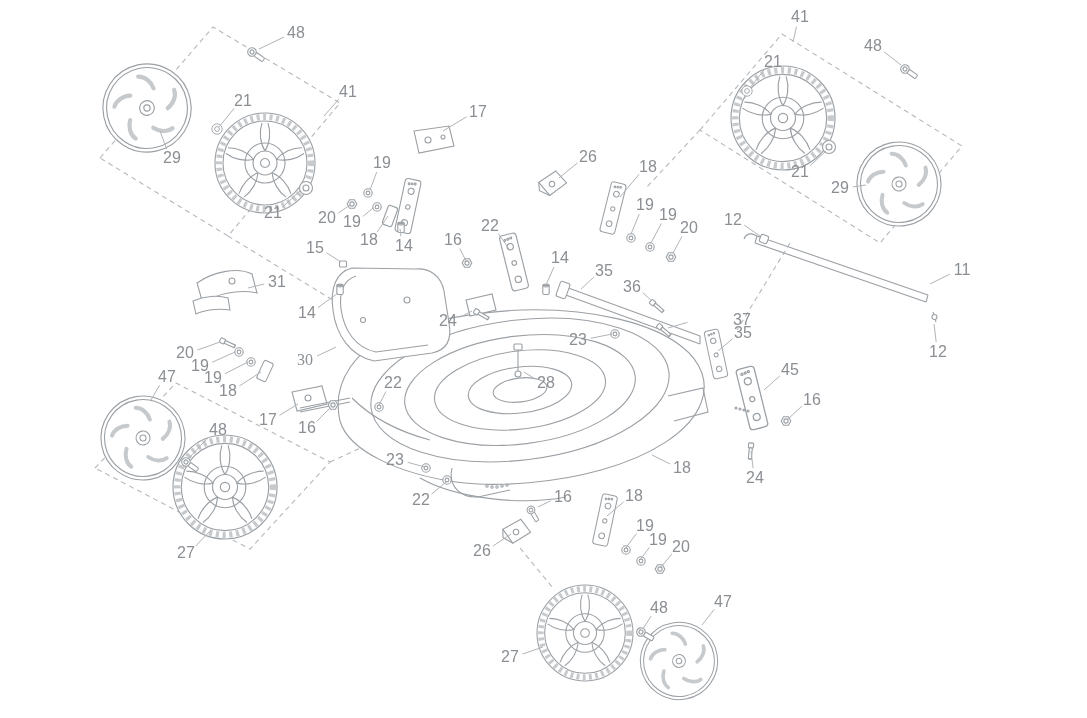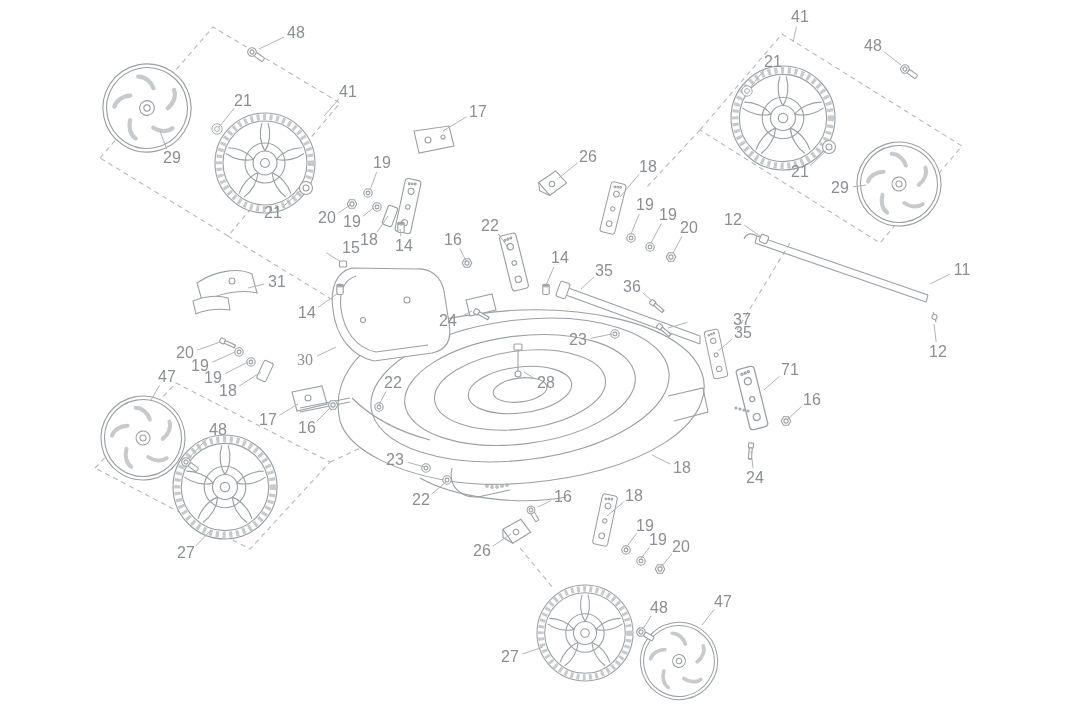--- a/index.html
+++ b/index.html
@@ -339,21 +339,21 @@
       <span class="callout" style="left: 243px; top: 101px;">21</span>
       <span class="callout" style="left: 348px; top: 92px;">41</span>
       <span class="callout" style="left: 172px; top: 158px;">29</span>
       <span class="callout" style="left: 273px; top: 213px;">21</span>
       <span class="callout" style="left: 478px; top: 112px;">17</span>
       <span class="callout" style="left: 382px; top: 163px;">19</span>
       <span class="callout" style="left: 327px; top: 218px;">20</span>
       <span class="callout" style="left: 352px; top: 222px;">19</span>
       <span class="callout" style="left: 369px; top: 240px;">18</span>
       <span class="callout" style="left: 404px; top: 246px;">14</span>
-      <span class="callout" style="left: 315px; top: 248px; margin-left: 36px;">15</span>
+      <span class="callout" style="left: 315px; top: 248px;">15</span>
       <span class="callout" style="left: 453px; top: 240px;">16</span>
       <span class="callout" style="left: 490px; top: 226px;">22</span>
       <span class="callout" style="left: 588px; top: 157px;">26</span>
       <span class="callout" style="left: 648px; top: 167px;">18</span>
       <span class="callout" style="left: 645px; top: 205px;">19</span>
       <span class="callout" style="left: 668px; top: 215px;">19</span>
       <span class="callout" style="left: 689px; top: 228px;">20</span>
       <span class="callout" style="left: 560px; top: 258px;">14</span>
       <span class="callout" style="left: 733px; top: 220px;">12</span>
       <span class="callout" style="left: 800px; top: 17px;">41</span>
@@ -364,21 +364,21 @@
       <span class="callout" style="left: 962px; top: 270px;">11</span>
       <span class="callout" style="left: 938px; top: 352px;">12</span>
       <span class="callout" style="left: 277px; top: 282px;">31</span>
       <span class="callout" style="left: 307px; top: 313px;">14</span>
       <span class="callout" style="left: 448px; top: 321px;">24</span>
       <span class="callout" style="left: 604px; top: 271px;">35</span>
       <span class="callout" style="left: 632px; top: 287px;">36</span>
       <span class="callout" style="left: 700px; top: 320px; margin-left: 42px;">37</span>
       <span class="callout" style="left: 578px; top: 340px;">23</span>
       <span class="callout" style="left: 743px; top: 333px;">35</span>
-      <span class="callout" style="left: 790px; top: 370px;">71</span>
+      <span class="callout" style="left: 790px; top: 370px;">45</span>
       <span class="callout" style="left: 812px; top: 400px;">16</span>
       <span class="callout" style="left: 185px; top: 353px;">20</span>
       <span class="callout" style="left: 200px; top: 366px;">19</span>
       <span class="callout" style="left: 213px; top: 378px;">19</span>
       <span class="callout" style="left: 228px; top: 391px;">18</span>
       <span class="callout" style="left: 305px; top: 360px; font-family: Liberation Serif, serif;">30</span>
       <span class="callout" style="left: 167px; top: 377px;">47</span>
       <span class="callout" style="left: 218px; top: 430px;">48</span>
       <span class="callout" style="left: 268px; top: 420px;">17</span>
       <span class="callout" style="left: 307px; top: 428px;">16</span>

